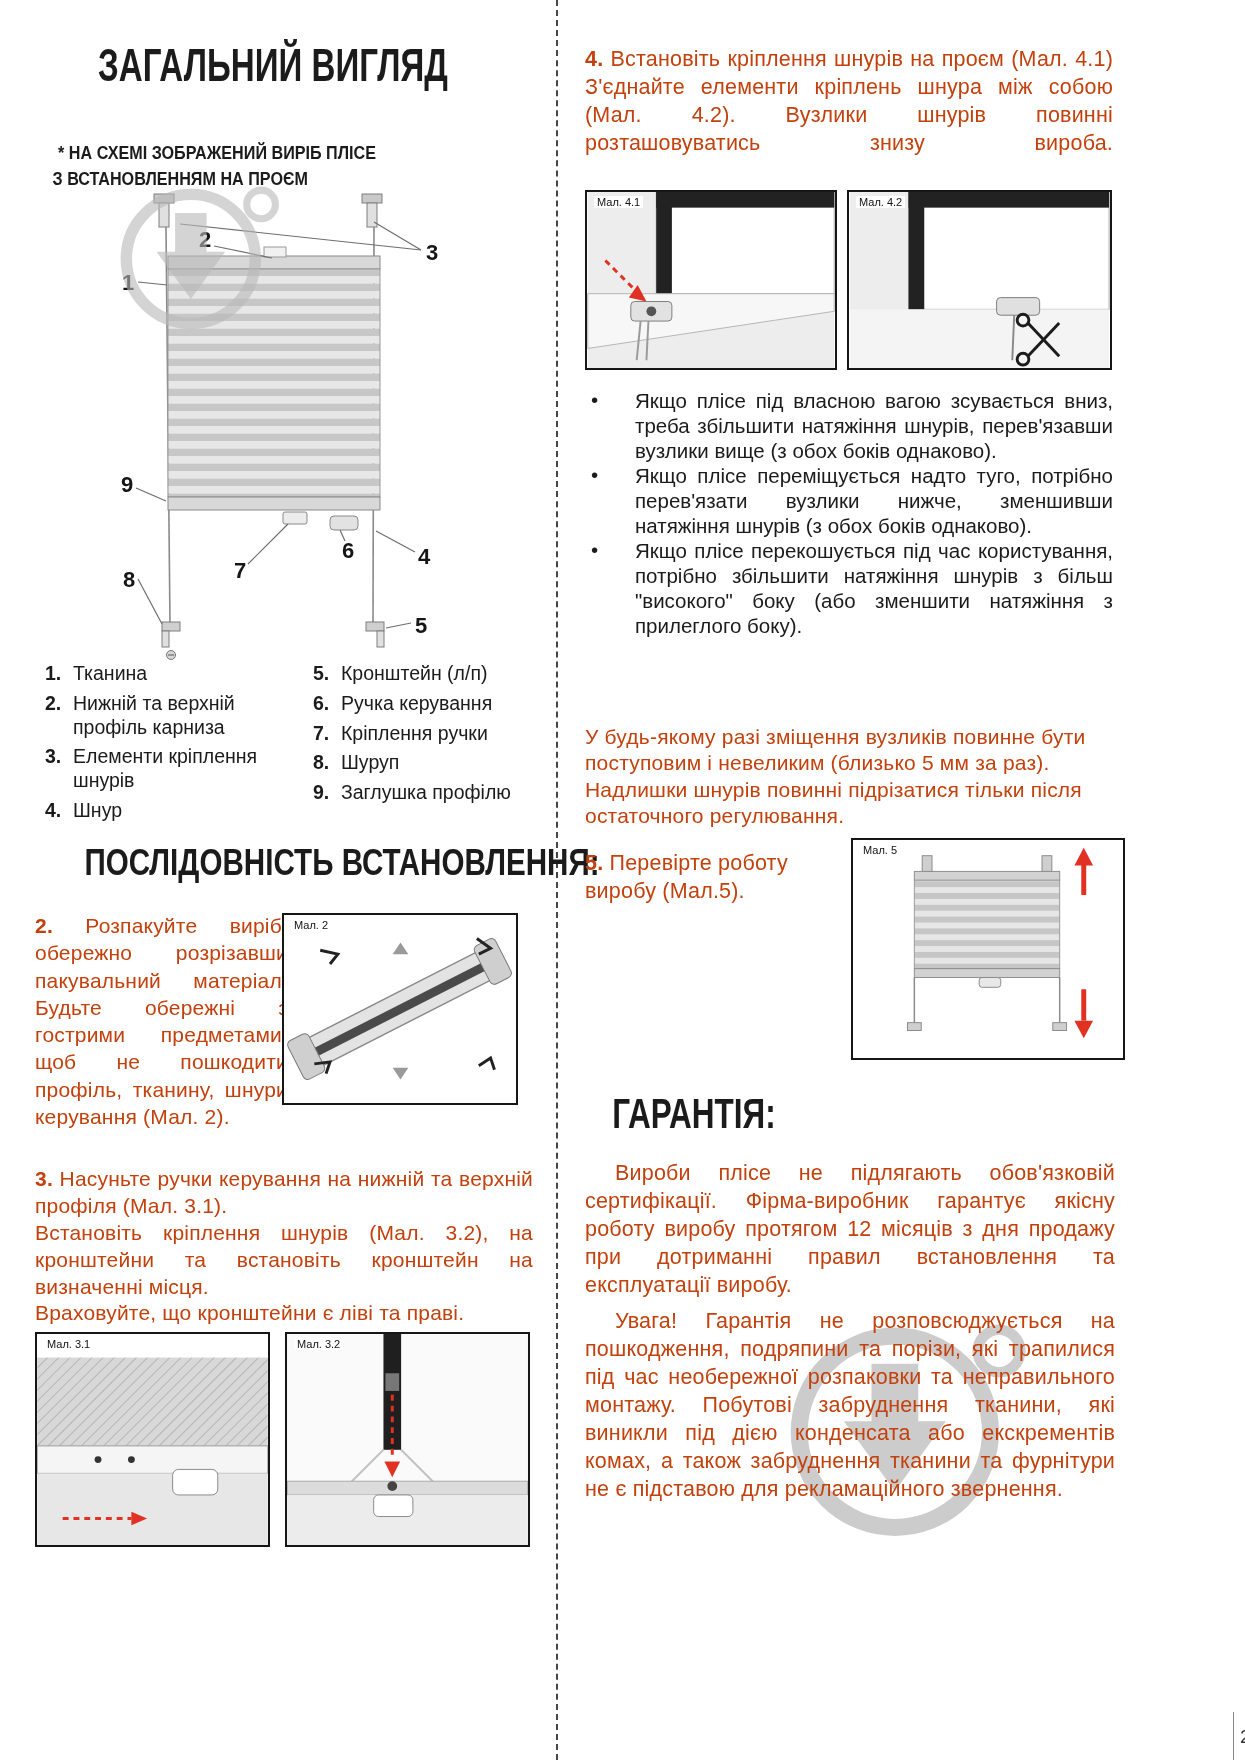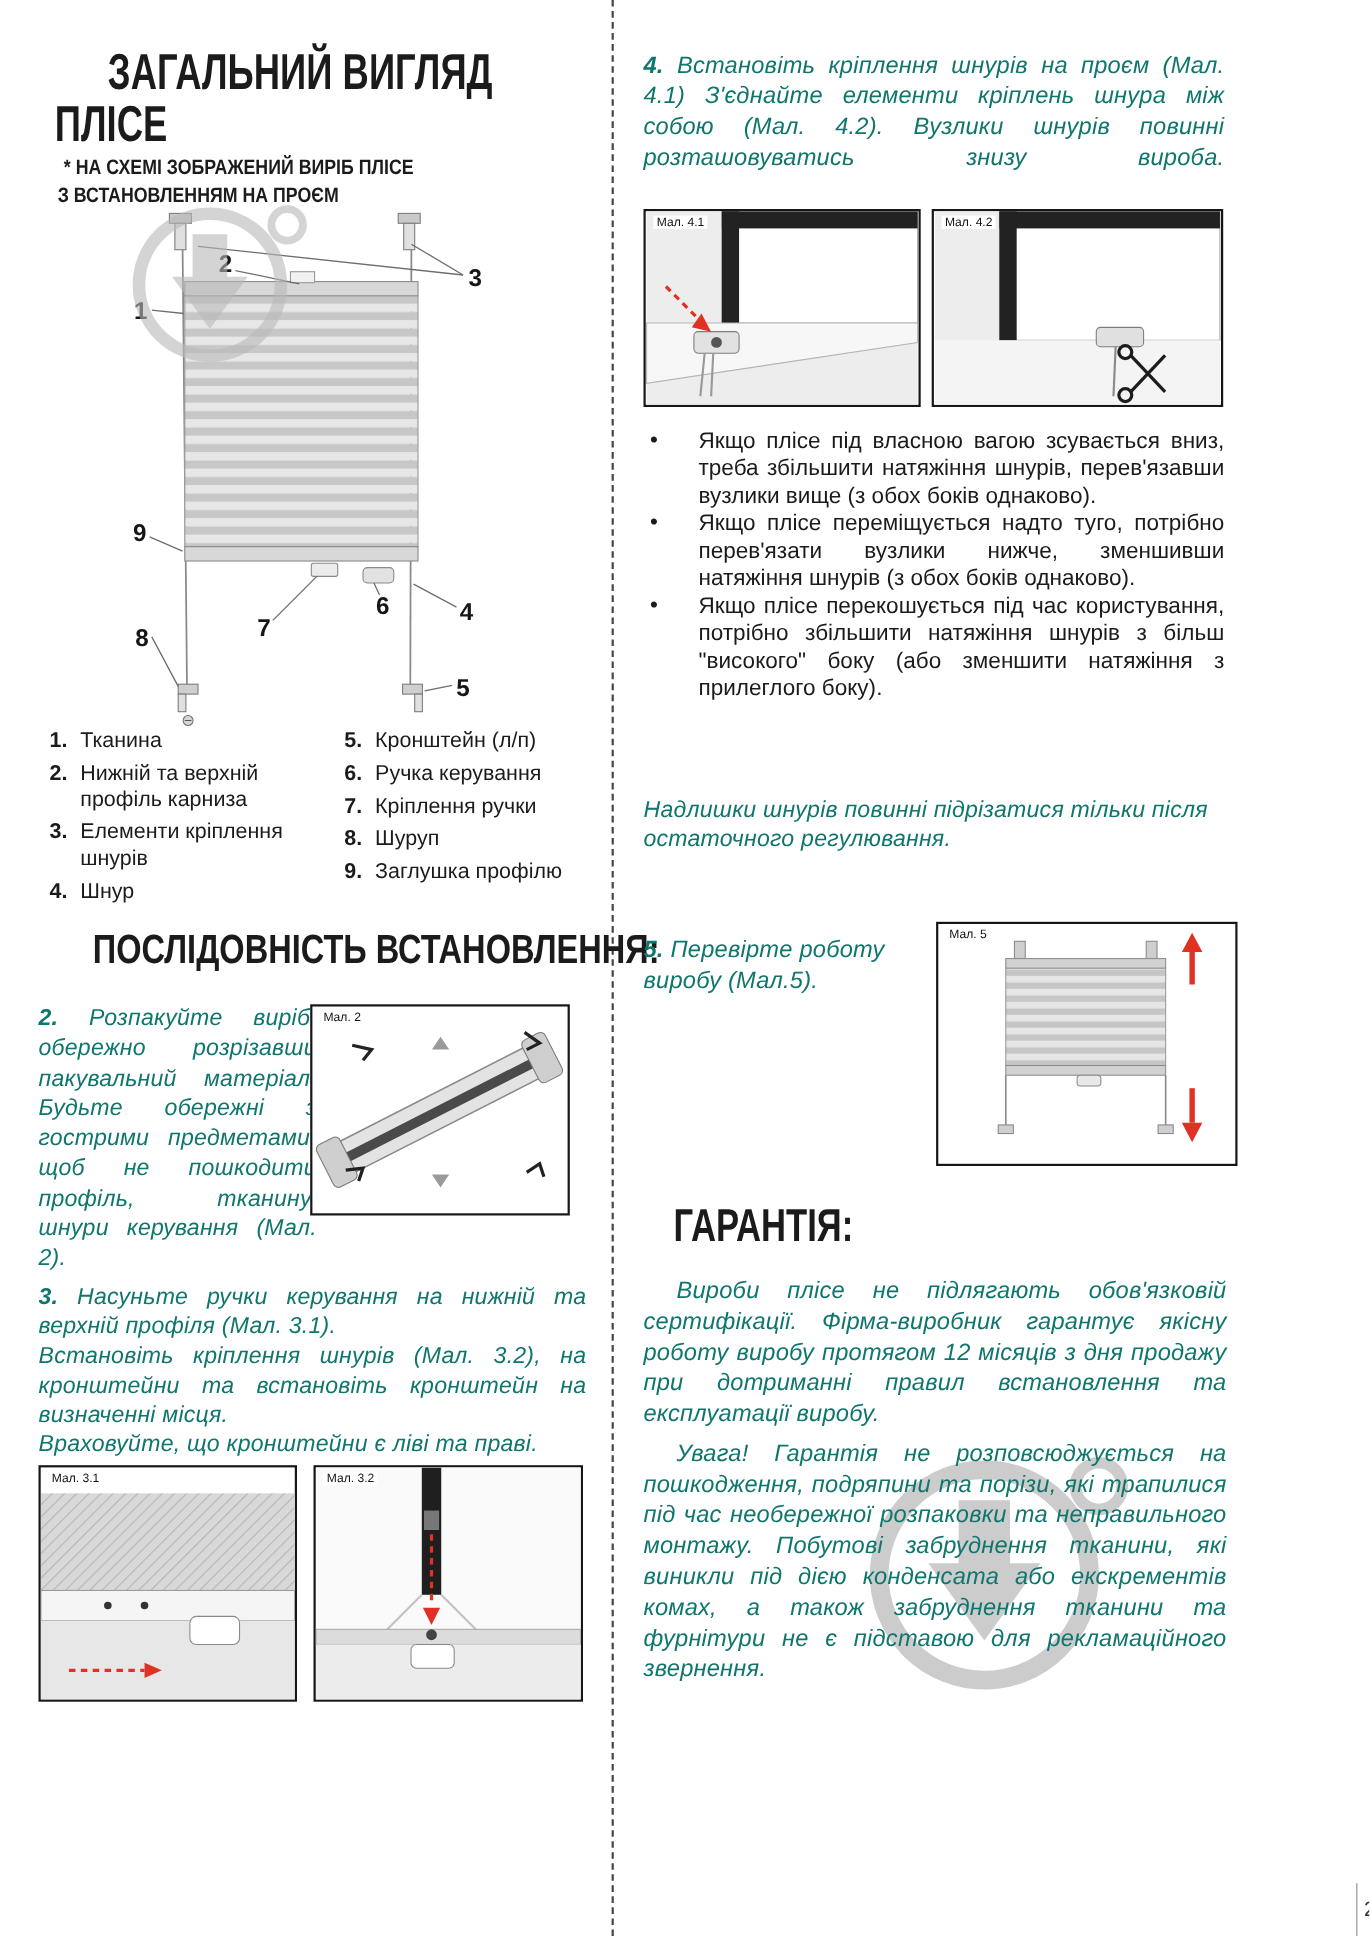--- a/index.html
+++ b/index.html
@@ -1,21 +1,21 @@
 <!DOCTYPE html>
 <html lang="uk"><head>
 <meta charset="utf-8">
 <style>
   * { margin:0; padding:0; box-sizing:border-box; }
   html,body { background:#ffffff; }
   body { font-family:"Liberation Sans", sans-serif; color:#1b1b1b; }
   .sheet { position:relative; width:1245px; height:1760px; background:#fff; overflow:hidden; }
   .abs { position:absolute; }
   .z1 { z-index:2; }
-  .t { font-size:21px; line-height:1.3; text-align:justify; color:#0f766e; letter-spacing:.2px;font-style:italic; }
+  .t { font-size:21px; line-height:1.3; text-align:justify; color:#c2410c; letter-spacing:.2px; }
   .center { text-align:left; }
   .cond { display:inline-block; transform:scaleX(.72); transform-origin:50% 50%; white-space:nowrap; }
   .cond85 { display:inline-block; transform:scaleX(.85); transform-origin:50% 50%; white-space:nowrap; }
   .title-line { font-size:46px; font-weight:bold; line-height:1.02; }
   .subtitle-line { font-size:19px; font-weight:bold; line-height:1.35; }
   .sec-head { font-size:37px; font-weight:bold; }
   .war-head { font-size:42px; font-weight:bold; }
   .fig { position:absolute; border:2px solid #161616; background:#fff; z-index:2; }
   .fig svg { position:absolute; left:0; top:0; width:100%; height:100%; }
   .fig-label { position:absolute; top:4px; left:7px; font-size:11px; background:#ffffff; padding:0 3px; z-index:3; color:#111; }
@@ -48,21 +48,20 @@
       <circle cx="55" cy="62" r="45" fill="none" stroke="#cccccc" stroke-width="8"></circle>
       <path d="M55 90 L31 57 L44 57 L44 30 L66 30 L66 57 L79 57 Z" fill="#cccccc"></path>
       <circle cx="104" cy="24" r="10" fill="none" stroke="#cccccc" stroke-width="5"></circle>
     </svg>
   </div>
 
   <div class="divider"></div>
 
   <div class="abs center z1" style="left:30px; top:42px; width:500px;">
     <div class="title-line"><span class="cond">ЗАГАЛЬНИЙ ВИГЛЯД</span></div>
-    <div class="title-line"><span class="cond">ПЛІСЕ</span></div>
   </div>
 
   <div class="abs center z1" style="left:30px; top:140px; width:500px;">
     <div class="subtitle-line"><span class="cond85">* НА СХЕМІ ЗОБРАЖЕНИЙ ВИРІБ ПЛІСЕ</span></div>
     <div class="subtitle-line"><span class="cond85">З ВСТАНОВЛЕННЯМ НА ПРОЄМ</span></div>
   </div>
 
   <svg class="abs" style="left:40px; top:186px; z-index:2;" width="430" height="478" viewBox="0 0 430 478">
     <defs>
       <pattern id="pleatA" width="15" height="15" patternUnits="userSpaceOnUse">
@@ -297,20 +296,21 @@
       <span class="dot">•</span>
       <p>Якщо плісе переміщується надто туго, потрібно перев'язати вузлики нижче, зменшивши натяжіння шнурів (з обох боків однаково).</p>
     </div>
     <div class="bullet">
       <span class="dot">•</span>
       <p>Якщо плісе перекошується під час користування, потрібно збільшити натяжіння шнурів з більш "високого" боку (або зменшити натяжіння з прилеглого боку).</p>
     </div>
   </div>
 
   <div class="abs z1" style="left:585px; top:724px; width:530px;">
+    <p class="t" style="font-size:21px; line-height:1.26; text-align:left;">У будь-якому разі зміщення вузликів повинне бути поступовим і невеликим (близько 5 мм за раз).</p>
     <p class="t" style="font-size:21px; line-height:1.26; text-align:left;">Надлишки шнурів повинні підрізатися тільки після остаточного регулювання.</p>
   </div>
 
   <p class="abs t z1" style="left:585px; top:850px; width:245px; text-align:left; font-size:21.5px;">
     <b>5.</b>
     <span>Перевірте роботу виробу (Мал.5).</span>
   </p>
 
   <div class="fig" style="left:838px; top:838px; width:274px; height:222px;margin-left:13px;">
     <span class="fig-label">Мал. 5</span>

